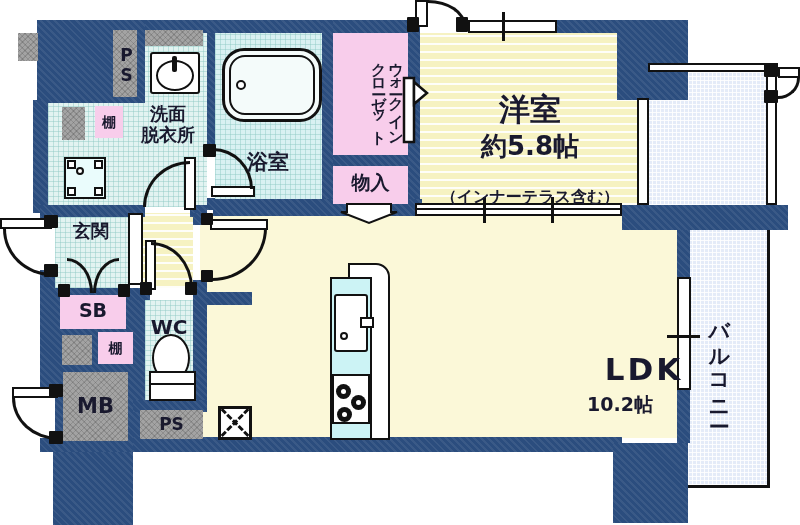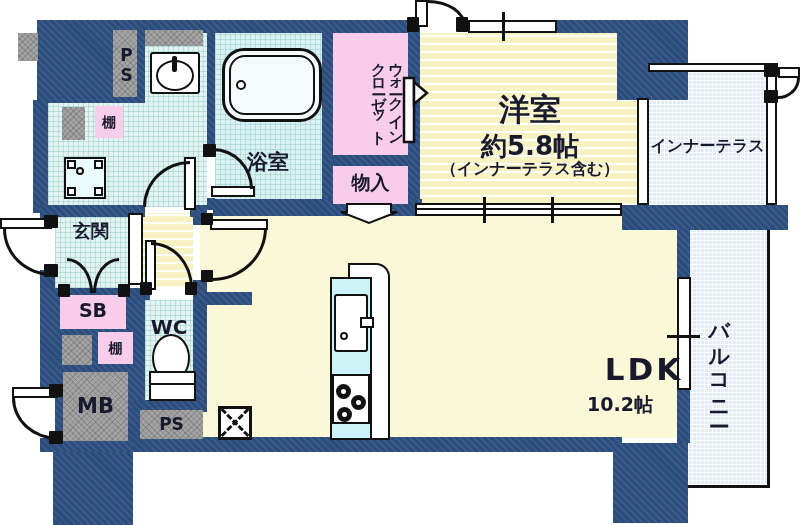--- a/index.html
+++ b/index.html
@@ -194,25 +194,28 @@
       <i></i>
     </div>
 
   <div class="fix" style="left:218px;top:406px;width:34px;height:34px;border-width:3px;overflow:hidden;">
     <div class="abs" style="left:-5px;top:12px;width:38px;border-top:3px dashed #111;transform:rotate(45deg);"></div>
     <div class="abs" style="left:-5px;top:12px;width:38px;border-top:3px dashed #111;transform:rotate(-45deg);"></div>
   </div>
 
   <div class="lbl" style="left:440px;top:92px;width:180px;font-size:31px;">洋室</div>
   <div class="lbl" style="left:440px;top:132px;width:180px;font-size:26px;">約5.8帖</div>
-  <div class="lbl" style="left:422px;top:160px;width:216px;font-size:16px;">（インナーテラス含む）</div>
-  <div class="lbl" style="left:650px;top:137px;width:115px;font-size:16px;">インナーテラス</div>
+  <div class="lbl" style="left:422px;top:188px;width:216px;font-size:16px;">（インナーテラス含む）</div>
   <div class="lbl vrl" style="left:707px;top:292px;height:140px;font-size:21px;letter-spacing:3px;">バルコニー</div>
   <div class="lbl" style="left:584px;top:352px;width:120px;font-size:31px;letter-spacing:3px;">LDK</div>
   <div class="lbl" style="left:550px;top:394px;width:140px;font-size:19px;">10.2帖</div>
+  <div class="lbl" style="left:131px;top:104px;width:74px;font-size:18px;">
+    <span>洗面</span><br>
+    <span>脱衣所</span>
+  </div>
   <div class="lbl" style="left:233px;top:150px;width:70px;font-size:21px;">浴室</div>
   <div class="lbl" style="left:56px;top:221px;width:70px;font-size:18px;">玄関</div>
   <div class="lbl" style="left:146px;top:316px;width:46px;font-size:20px;">WC</div>
   <div class="lbl" style="left:60px;top:300px;width:66px;font-size:19px;">SB</div>
   <div class="lbl" style="left:63px;top:394px;width:65px;font-size:21px;">MB</div>
   <div class="lbl vup" style="left:116px;top:40px;height:50px;font-size:17px;">PS</div>
   <div class="lbl" style="left:140px;top:415px;width:63px;font-size:17px;">PS</div>
   <div class="lbl" style="left:95px;top:114px;width:28px;font-size:14px;">棚</div>
   <div class="lbl" style="left:98px;top:340px;width:35px;font-size:14px;">棚</div>
   <div class="lbl vrl" style="left:338px;top:40px;width:66px;height:110px;font-size:15px;">

